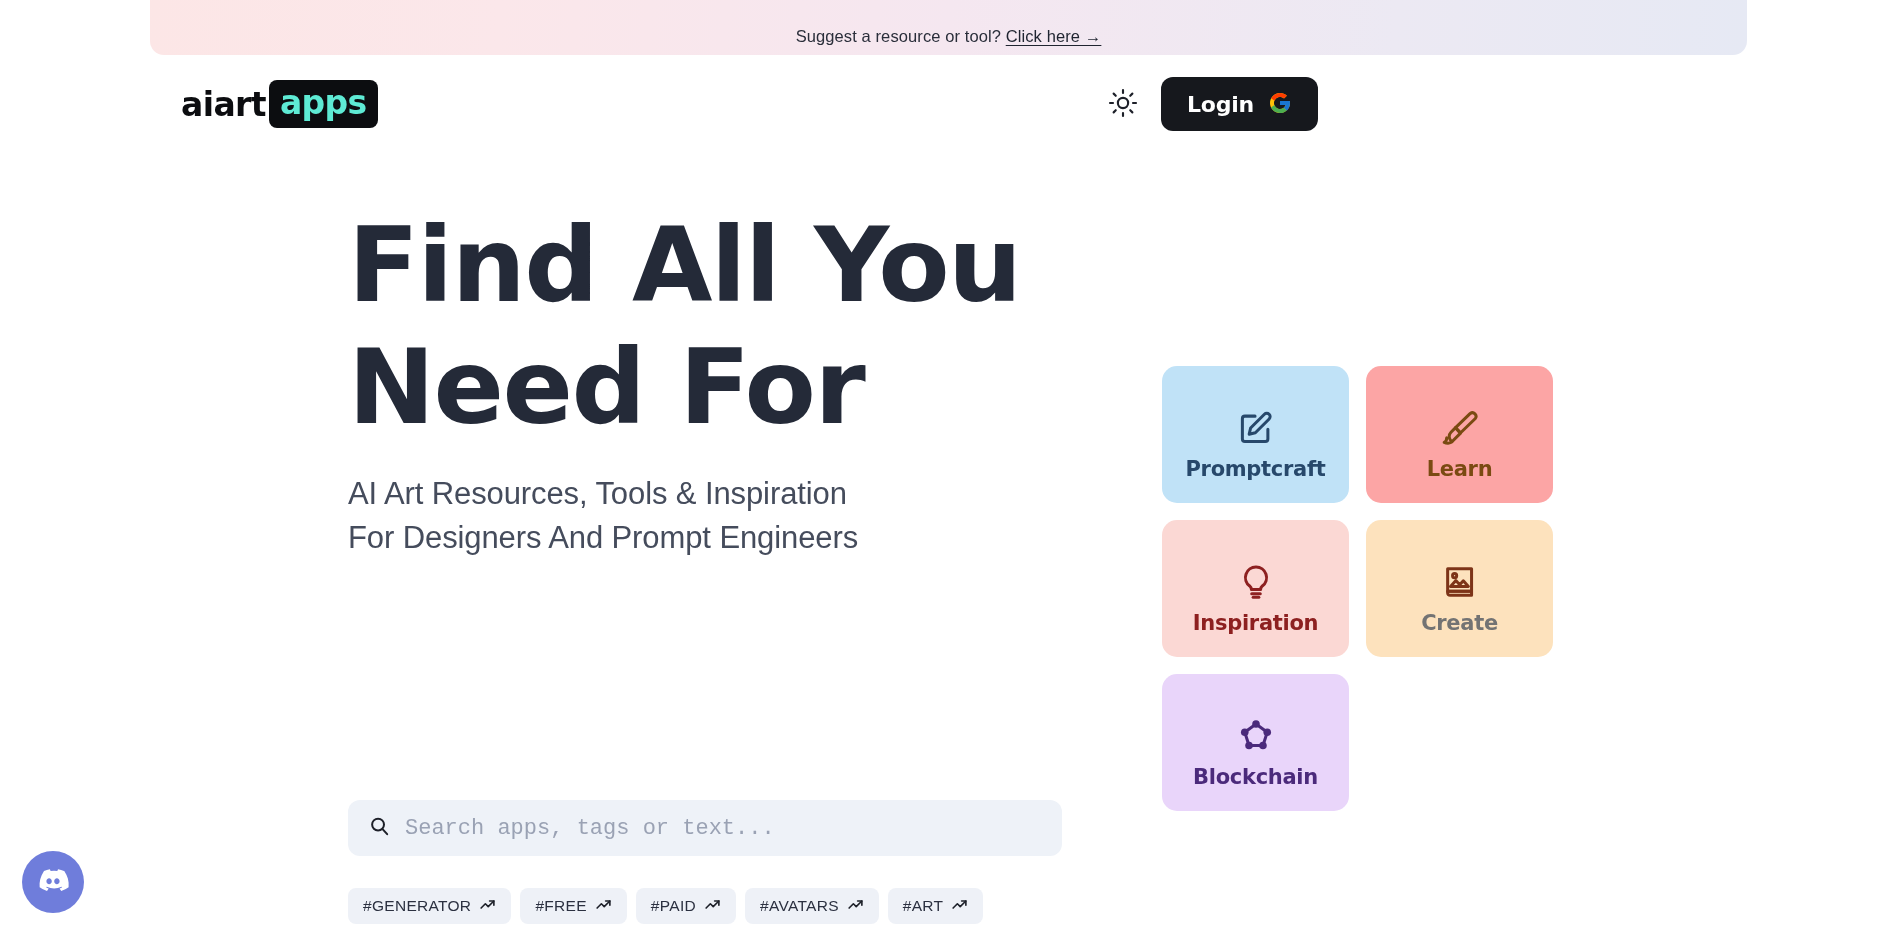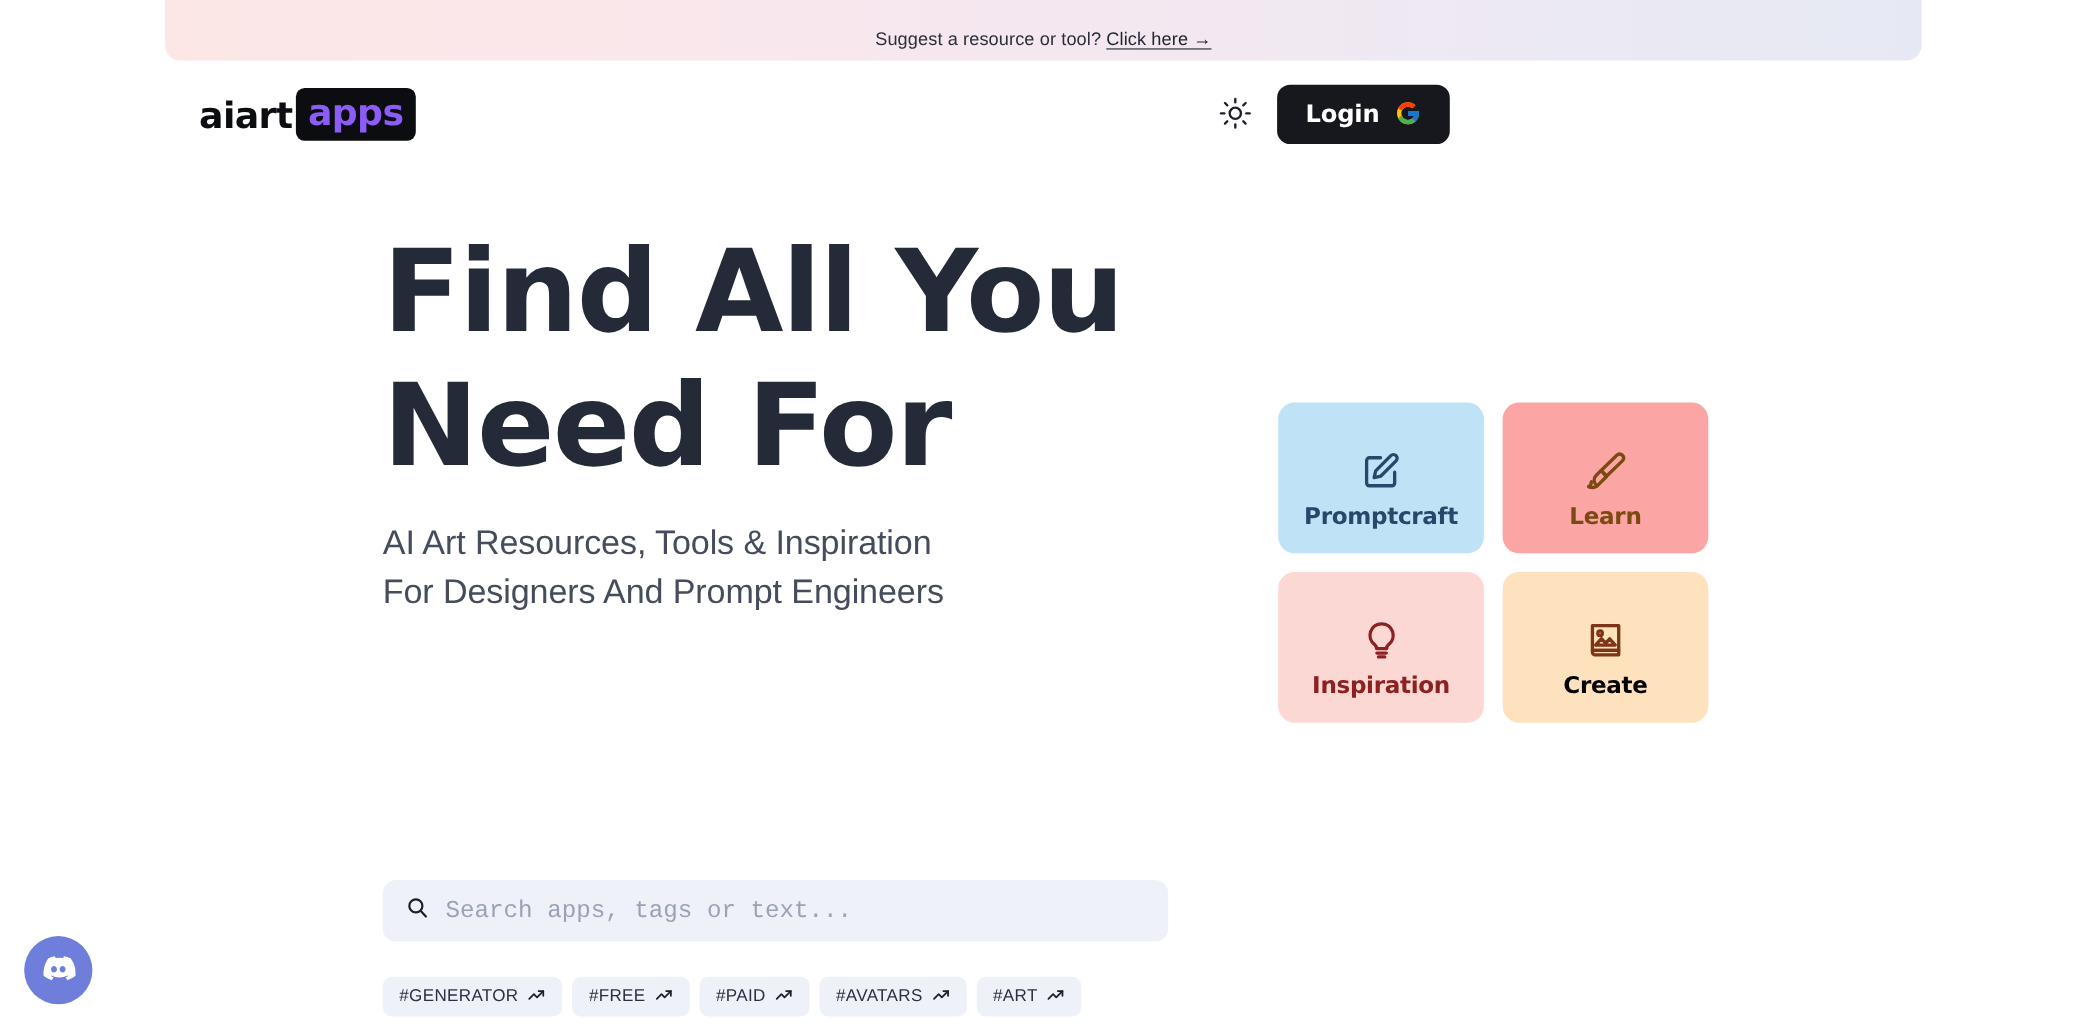--- a/index.html
+++ b/index.html
@@ -69,21 +69,21 @@
   .logo-word {
     font-size: 33px;
     font-weight: 700;
     color: #0c0d10;
     letter-spacing: -0.6px;
     line-height: 1;
     font-family: "DejaVu Sans", sans-serif;
   }
   .logo-badge {
     background: #0c0d10;
-    color: #8b5cf6;
+    color: #5eead4;
     font-size: 33px;
     font-weight: 700;
     letter-spacing: -0.6px;
     line-height: 1;
     border-radius: 8px;
     padding: 6px 11px 9px 11px;
     font-family: "DejaVu Sans", sans-serif;
   }
 
   .header-right {
@@ -410,24 +410,37 @@
 
     <button class="card" style="background:#fde2bd">
       <span class="card-icon">
         <svg width="38" height="38" viewBox="0 0 24 24" fill="none" stroke="#7d3418" stroke-width="1.9" stroke-linecap="round" stroke-linejoin="round">
           <path d="M4.2 3.6h15.1v14.2H4.2z"></path>
           <path d="M4.2 17.8h15.1v2.6H5.7a1.5 1.5 0 0 1-1.5-1.5z"></path>
           <circle cx="8.6" cy="8" r="1.3"></circle>
           <path d="M6 14.8l3.4-3.7 2.4 2.6 2.3-2.5 3.2 3.6z"></path>
         </svg>
       </span>
-      <span class="card-label" style="color:#000000">Create</span>
-    </button>
-
-
+      <span class="card-label" style="color:#737373">Create</span>
+    </button>
+
+
+    <button class="card" style="background:#e9d5fa">
+      <span class="card-icon">
+        <svg width="38" height="38" viewBox="0 0 24 24" fill="none" stroke="#4b2a7b" stroke-width="1.9" stroke-linejoin="round">
+          <polygon points="12,4.4 19.1,9.6 16.4,18 7.6,18 4.9,9.6"></polygon>
+          <circle cx="12" cy="4.4" r="2.4" fill="#4b2a7b" stroke="none"></circle>
+          <circle cx="19.1" cy="9.6" r="2.4" fill="#4b2a7b" stroke="none"></circle>
+          <circle cx="16.4" cy="18" r="2.4" fill="#4b2a7b" stroke="none"></circle>
+          <circle cx="7.6" cy="18" r="2.4" fill="#4b2a7b" stroke="none"></circle>
+          <circle cx="4.9" cy="9.6" r="2.4" fill="#4b2a7b" stroke="none"></circle>
+        </svg>
+      </span>
+      <span class="card-label" style="color:#4b2a7b">Blockchain</span>
+    </button>
 
   </div>
 
   <button class="discord">
     <span>
       <svg width="36" height="36" viewBox="0 0 24 24" fill="#ffffff">
         <path d="M19.3 5.4A16.1 16.1 0 0 0 15.4 4.2a11.1 11.1 0 0 0-.5 1.1 14.9 14.9 0 0 0-4.5 0 11 11 0 0 0-.5-1.1A16 16 0 0 0 6 5.4C3.5 9.1 2.8 12.7 3.1 16.2a16.2 16.2 0 0 0 4.9 2.5c.4-.5.8-1.1 1.1-1.7a10.5 10.5 0 0 1-1.7-.8l.4-.3a11.6 11.6 0 0 0 9.9 0l.4.3a10.5 10.5 0 0 1-1.7.8c.3.6.7 1.2 1.1 1.7a16.1 16.1 0 0 0 4.9-2.5c.4-4.1-.7-7.7-2.9-10.8zM9.4 14.1c-1 0-1.8-.9-1.8-2s.8-2 1.8-2 1.8.9 1.8 2-.8 2-1.8 2zm5.2 0c-1 0-1.8-.9-1.8-2s.8-2 1.8-2 1.8.9 1.8 2-.8 2-1.8 2z"></path>
       </svg>
     </span>
   </button>

